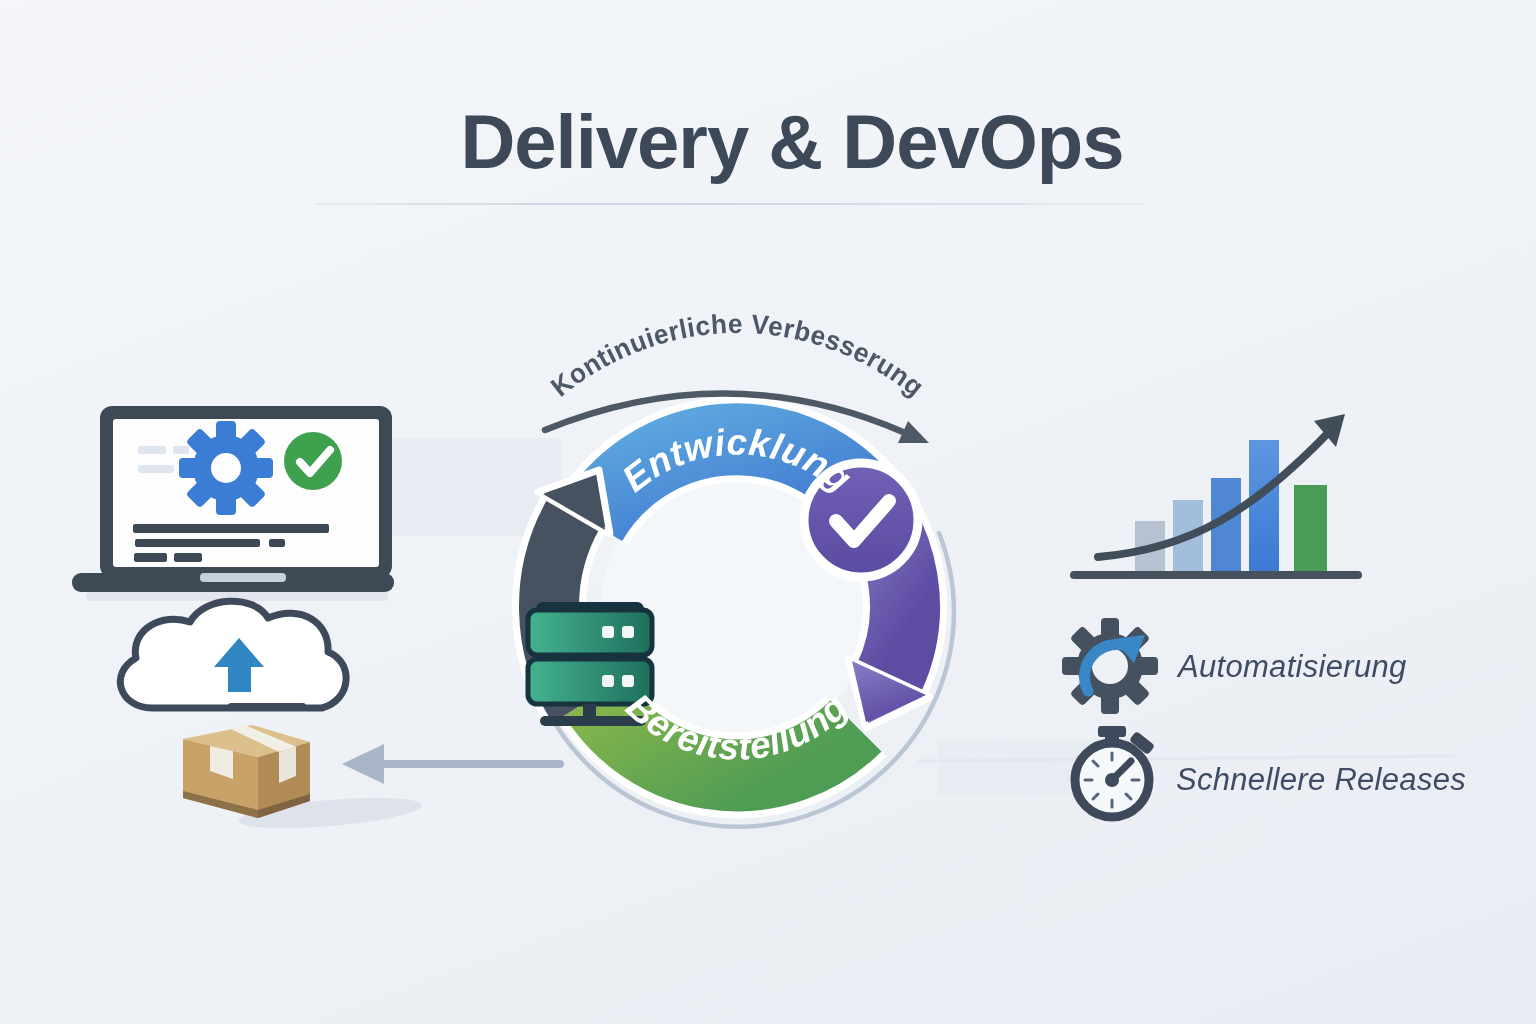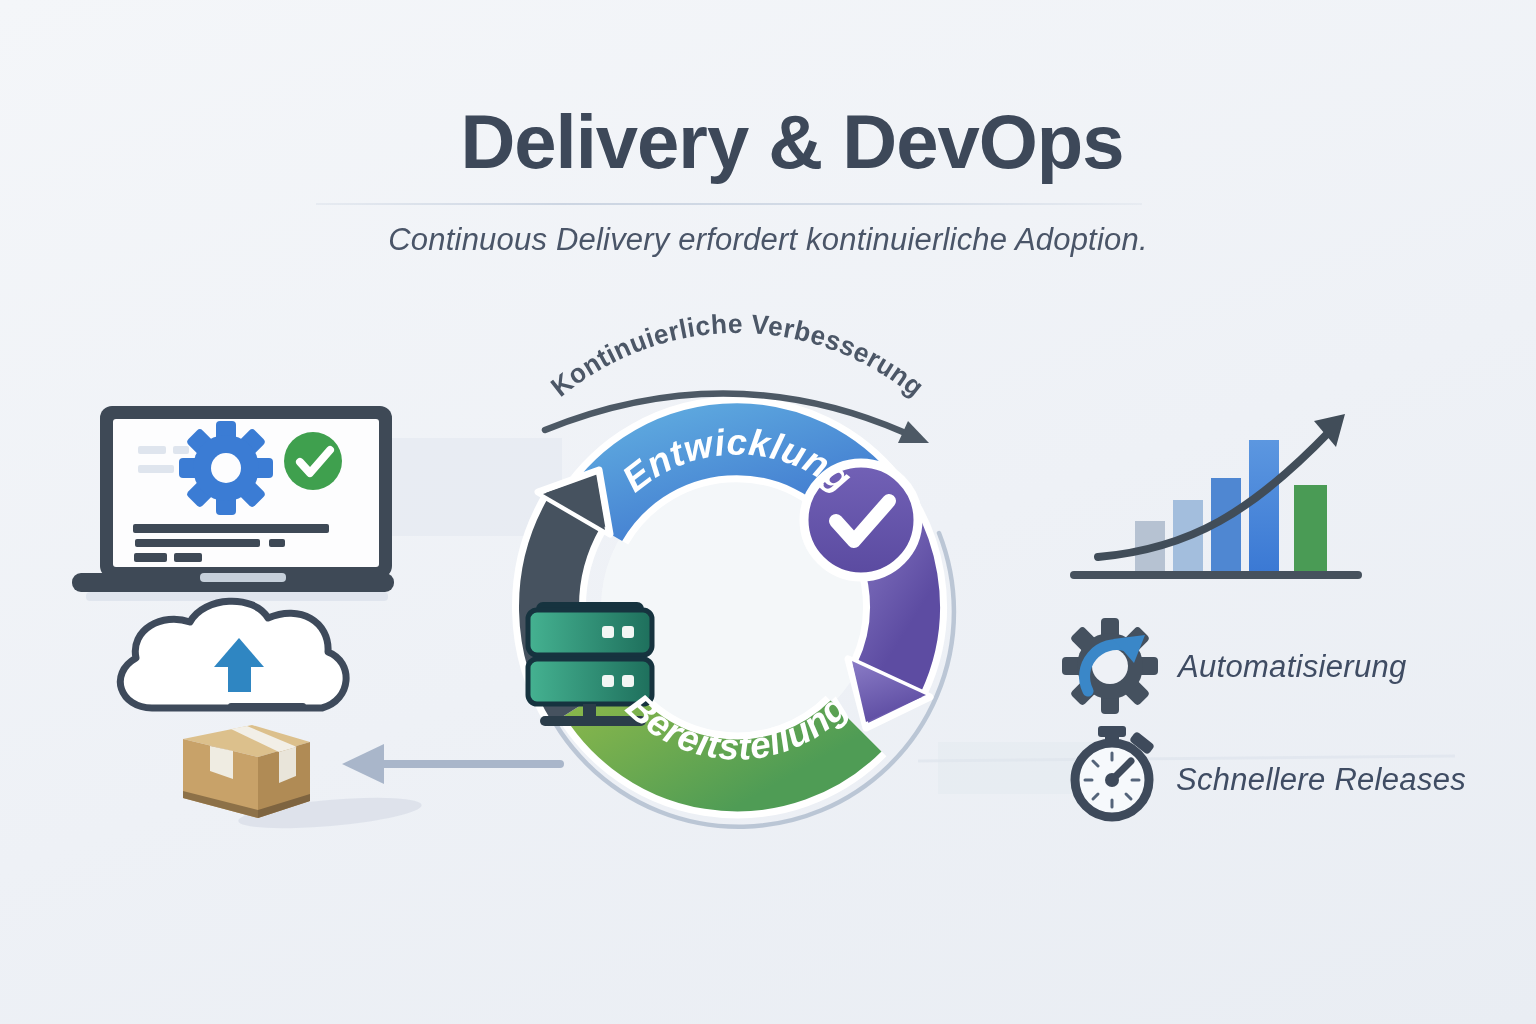--- a/index.html
+++ b/index.html
@@ -28,21 +28,20 @@
   .arc-label{font-size:37px;font-weight:700;font-style:italic;fill:#ffffff;letter-spacing:.5px;}
   .side-label{font-size:31px;font-style:italic;fill:#3f4c63;letter-spacing:.3px;}
 </style>
 </head>
 <body>
 
 <div class="canvas">
 
   <div class="title">Delivery &amp; DevOps</div>
   <div class="divider"></div>
-  <div class="subtitle">Continuous Delivery erfordert kontinuierliche Adoption.</div>
 
   <svg width="1536" height="1024" viewBox="0 0 1536 1024">
     <defs>
       <linearGradient id="blueGrad" x1="0" y1="0" x2="1" y2="1">
         <stop offset="0" stop-color="#5ca6de"></stop>
           <stop offset="1" stop-color="#3c72cd"></stop>
       </linearGradient>
       <linearGradient id="purpGrad" x1="0" y1="0" x2="0.4" y2="1">
         <stop offset="0" stop-color="#8a7cc6"></stop>
           <stop offset="1" stop-color="#5d4ca2"></stop>

